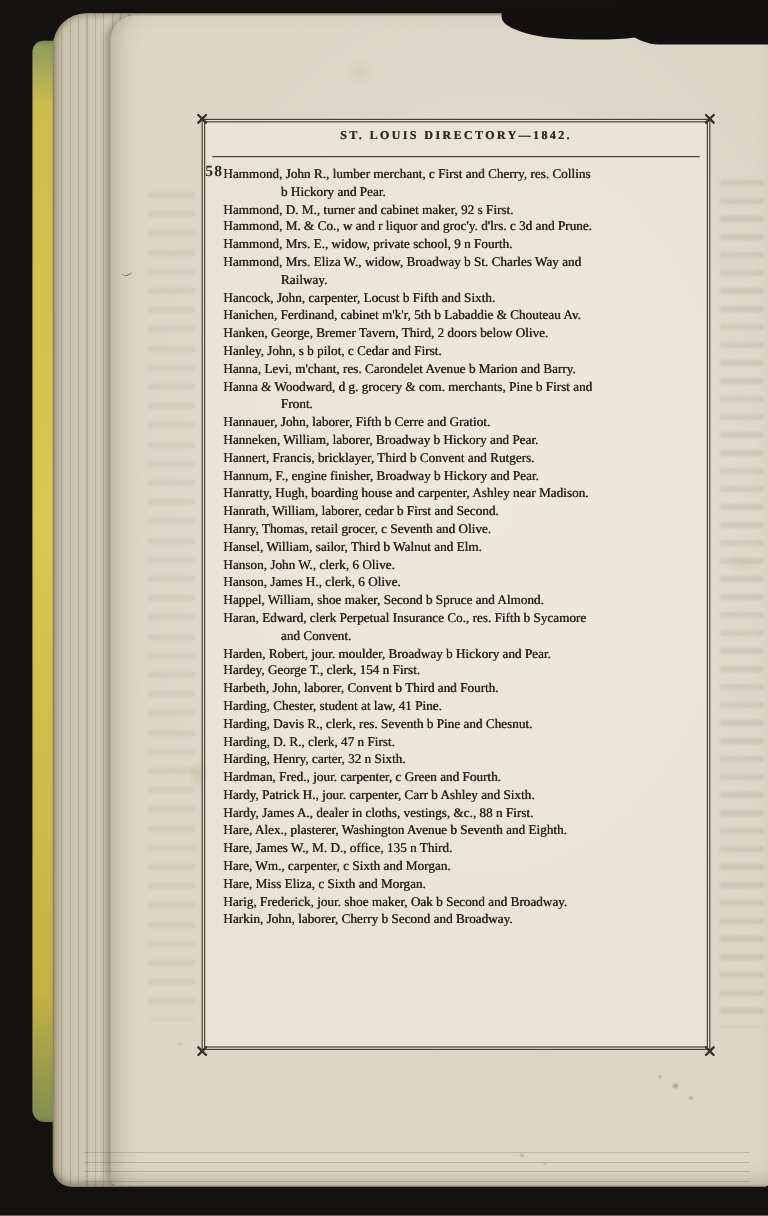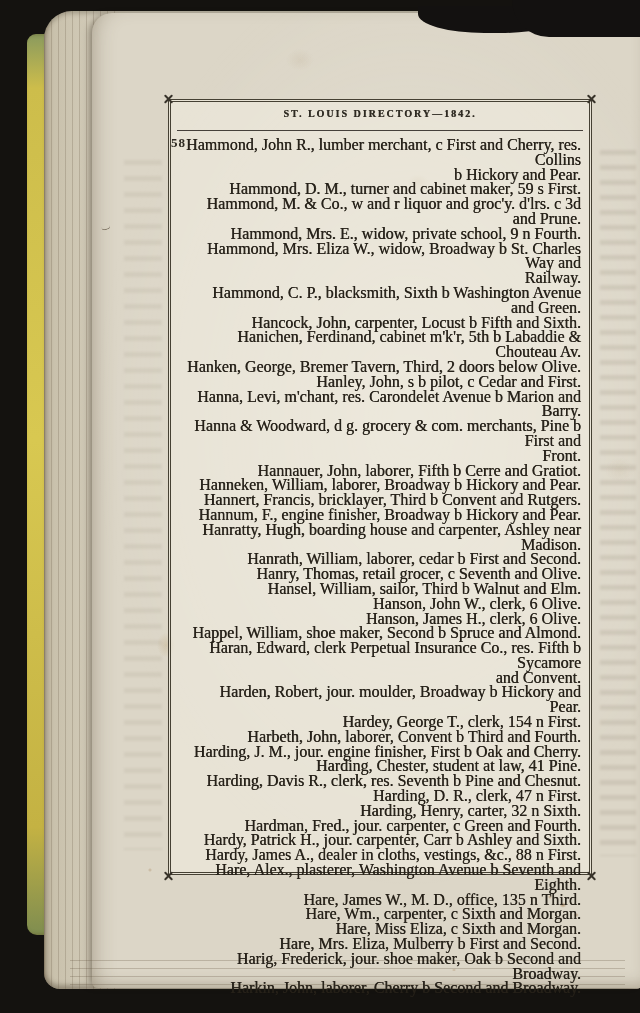--- a/index.html
+++ b/index.html
@@ -101,23 +101,22 @@
   }
   .directory-title{
     text-align:center;padding-top:6px;
     font-weight:bold;font-size:10px;letter-spacing:2px;color:#2e2a22;
     text-shadow:.3px 0 0 rgba(46,42,34,.8);
   }
   .header-rule{border:0;border-top:1.4px solid #45403a;margin:5px 6px 0 6px;}
 
   .entries{
     padding:7px 8px 0 15px;
-    font-size:16px;line-height:14.8px;color:#262119;
+    font-size:11px;line-height:14.8px;color:#262119;
     text-shadow:.35px 0 0 rgba(38,33,25,.85);
-    text-align:right;
   }
   .entry{padding-left:48px;text-indent:-48px;}
 </style>
 </head>
 <body>
 
 <div class="cover-edge"></div>
 <div class="page-stack"></div>
 <div class="stack-lines"></div>
 <div class="page">
@@ -137,25 +136,24 @@
   <span class="corner br"></span>
 
   <div class="frame-header">
     <span class="page-number">58</span>
     <div class="directory-title">ST. LOUIS DIRECTORY—1842.</div>
   </div>
   <hr class="header-rule">
 
   <div class="entries">
       <div class="entry">Hammond, John R., lumber merchant, c First and Cherry, res. Collins<br><span>b Hickory and Pear.</span></div>
-      <div class="entry">Hammond, D. M., turner and cabinet maker, 59 s First.</div>
+      <div class="entry">Hammond, D. M., turner and cabinet maker, 92 s First.</div>
       <div class="entry">Hammond, M. &amp; Co., w and r liquor and groc'y. d'lrs. c 3d and Prune.</div>
       <div class="entry">Hammond, Mrs. E., widow, private school, 9 n Fourth.</div>
       <div class="entry">Hammond, Mrs. Eliza W., widow, Broadway b St. Charles Way and<br><span>Railway.</span></div>
-      <div class="entry">Hammond, C. P., blacksmith, Sixth b Washington Avenue and Green.</div>
       <div class="entry">Hancock, John, carpenter, Locust b Fifth and Sixth.</div>
       <div class="entry">Hanichen, Ferdinand, cabinet m'k'r, 5th b Labaddie &amp; Chouteau Av.</div>
       <div class="entry">Hanken, George, Bremer Tavern, Third, 2 doors below Olive.</div>
       <div class="entry">Hanley, John, s b pilot, c Cedar and First.</div>
       <div class="entry">Hanna, Levi, m'chant, res. Carondelet Avenue b Marion and Barry.</div>
       <div class="entry">Hanna &amp; Woodward, d g. grocery &amp; com. merchants, Pine b First and<br><span>Front.</span></div>
       <div class="entry">Hannauer, John, laborer, Fifth b Cerre and Gratiot.</div>
       <div class="entry">Hanneken, William, laborer, Broadway b Hickory and Pear.</div>
       <div class="entry">Hannert, Francis, bricklayer, Third b Convent and Rutgers.</div>
       <div class="entry">Hannum, F., engine finisher, Broadway b Hickory and Pear.</div>
@@ -163,29 +161,27 @@
       <div class="entry">Hanrath, William, laborer, cedar b First and Second.</div>
       <div class="entry">Hanry, Thomas, retail grocer, c Seventh and Olive.</div>
       <div class="entry">Hansel, William, sailor, Third b Walnut and Elm.</div>
       <div class="entry">Hanson, John W., clerk, 6 Olive.</div>
       <div class="entry">Hanson, James H., clerk, 6 Olive.</div>
       <div class="entry">Happel, William, shoe maker, Second b Spruce and Almond.</div>
       <div class="entry">Haran, Edward, clerk Perpetual Insurance Co., res. Fifth b Sycamore<br><span>and Convent.</span></div>
       <div class="entry">Harden, Robert, jour. moulder, Broadway b Hickory and Pear.</div>
       <div class="entry">Hardey, George T., clerk, 154 n First.</div>
       <div class="entry">Harbeth, John, laborer, Convent b Third and Fourth.</div>
-      <div class="entry">Harding, J. M., jour. engine finisher, First b Oak and Cherry.</div>
       <div class="entry">Harding, Chester, student at law, 41 Pine.</div>
       <div class="entry">Harding, Davis R., clerk, res. Seventh b Pine and Chesnut.</div>
       <div class="entry">Harding, D. R., clerk, 47 n First.</div>
       <div class="entry">Harding, Henry, carter, 32 n Sixth.</div>
       <div class="entry">Hardman, Fred., jour. carpenter, c Green and Fourth.</div>
       <div class="entry">Hardy, Patrick H., jour. carpenter, Carr b Ashley and Sixth.</div>
       <div class="entry">Hardy, James A., dealer in cloths, vestings, &amp;c., 88 n First.</div>
       <div class="entry">Hare, Alex., plasterer, Washington Avenue b Seventh and Eighth.</div>
       <div class="entry">Hare, James W., M. D., office, 135 n Third.</div>
       <div class="entry">Hare, Wm., carpenter, c Sixth and Morgan.</div>
       <div class="entry">Hare, Miss Eliza, c Sixth and Morgan.</div>
-      <div class="entry">Hare, Mrs. Eliza, Mulberry b First and Second.</div>
       <div class="entry">Harig, Frederick, jour. shoe maker, Oak b Second and Broadway.</div>
       <div class="entry">Harkin, John, laborer, Cherry b Second and Broadway.</div>
     </div>
 </div>
 
 </body></html>

